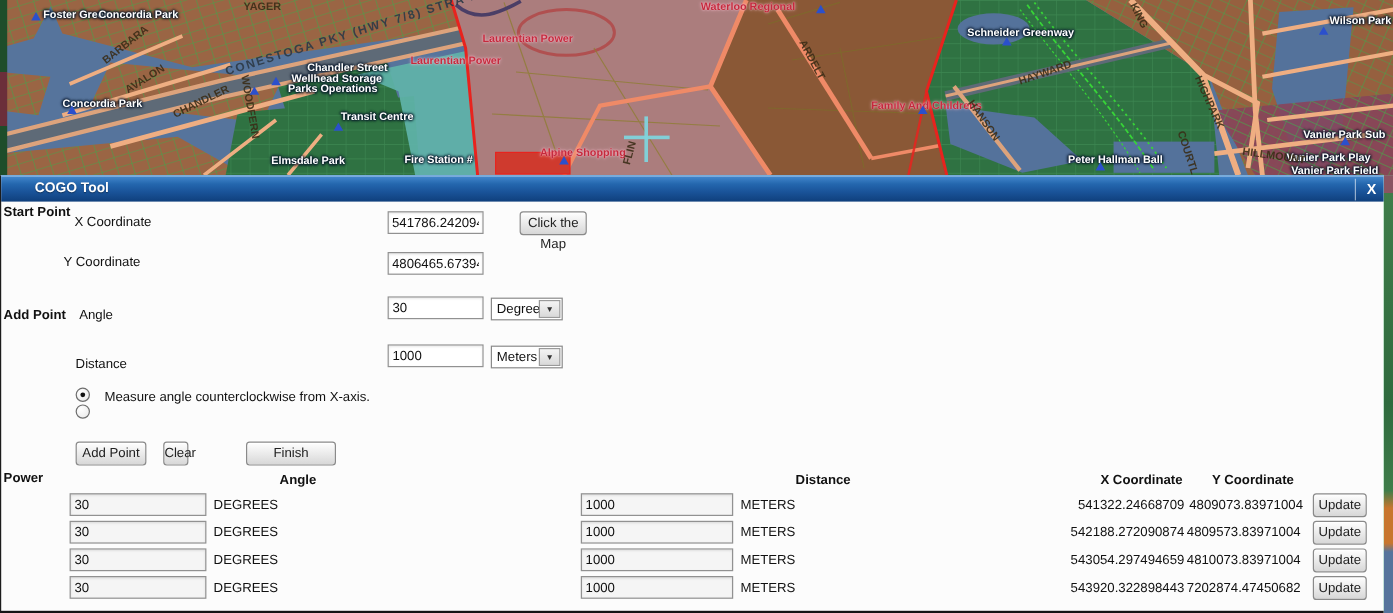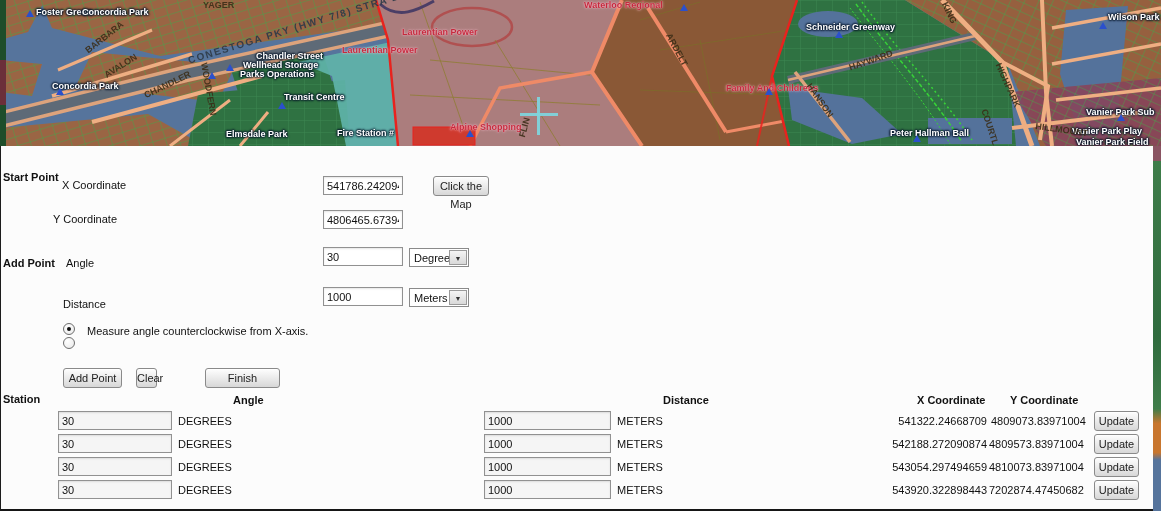--- a/index.html
+++ b/index.html
@@ -198,20 +198,25 @@
     <span class="tri" style="left:1117px;top:114px"></span>
 
     
     <div class="xhair" style="left:520px;top:113px;width:38px;height:3px"></div>
     <div class="xhair" style="left:537px;top:97px;width:3px;height:38px"></div>
   </div>
 
   <div id="map-strip"></div>
 
   <div id="dialog">
+    <div id="titlebar">
+      <span id="title">COGO Tool</span>
+      <span id="close-sep"></span>
+      <span id="close-btn">X</span>
+    </div>
 
     <span class="lbl b" style="left:2px;top:25px">Start Point</span>
     <span class="lbl" style="left:61px;top:33px">X Coordinate</span>
     <input class="tin" style="left: 322px; top: 30px; width: 80px;" value="541786.242094">
     <div class="btn" style="left:432px;top:30px;width:56px">Click the Map</div>
     <span class="lbl" style="left:52px;top:67px">Y Coordinate</span>
     <input class="tin" style="left: 322px; top: 64px; width: 80px;" value="4806465.67394">
 
     <span class="lbl b" style="left:2px;top:111px">Add Point</span>
     <span class="lbl" style="left:65px;top:111px">Angle</span>
@@ -228,21 +233,21 @@
     </div>
 
     <span class="radio sel" style="left:62px;top:177px"></span>
     <span class="lbl" style="left:86px;top:179px">Measure angle counterclockwise from X-axis.</span>
     <span class="radio" style="left:62px;top:191px"></span>
 
     <div class="btn" style="left:62px;top:222px;width:59px">Add Point</div>
     <div class="btn" style="left:135px;top:222px;width:21px">Clear</div>
     <div class="btn" style="left:204px;top:222px;width:75px">Finish</div>
 
-    <span class="lbl b" style="left:2px;top:247px">Station</span>
+    <span class="lbl b" style="left:2px;top:247px">Power</span>
     <span class="lbl b" style="left:232px;top:248px">Angle</span>
     <span class="lbl b" style="left:662px;top:248px">Distance</span>
     <span class="lbl b" style="left:916px;top:248px">X Coordinate</span>
     <span class="lbl b" style="left:1009px;top:248px">Y Coordinate</span>
 
     <div>
       <input class="tin" style="left: 57px; top: 265px; width: 114px; background: rgb(245, 245, 245);" value="30">
       <span class="lbl" style="left:177px;top:269px">DEGREES</span>
       <input class="tin" style="left: 483px; top: 265px; width: 127px; background: rgb(245, 245, 245);" value="1000">
       <span class="lbl" style="left:616px;top:269px">METERS</span>

